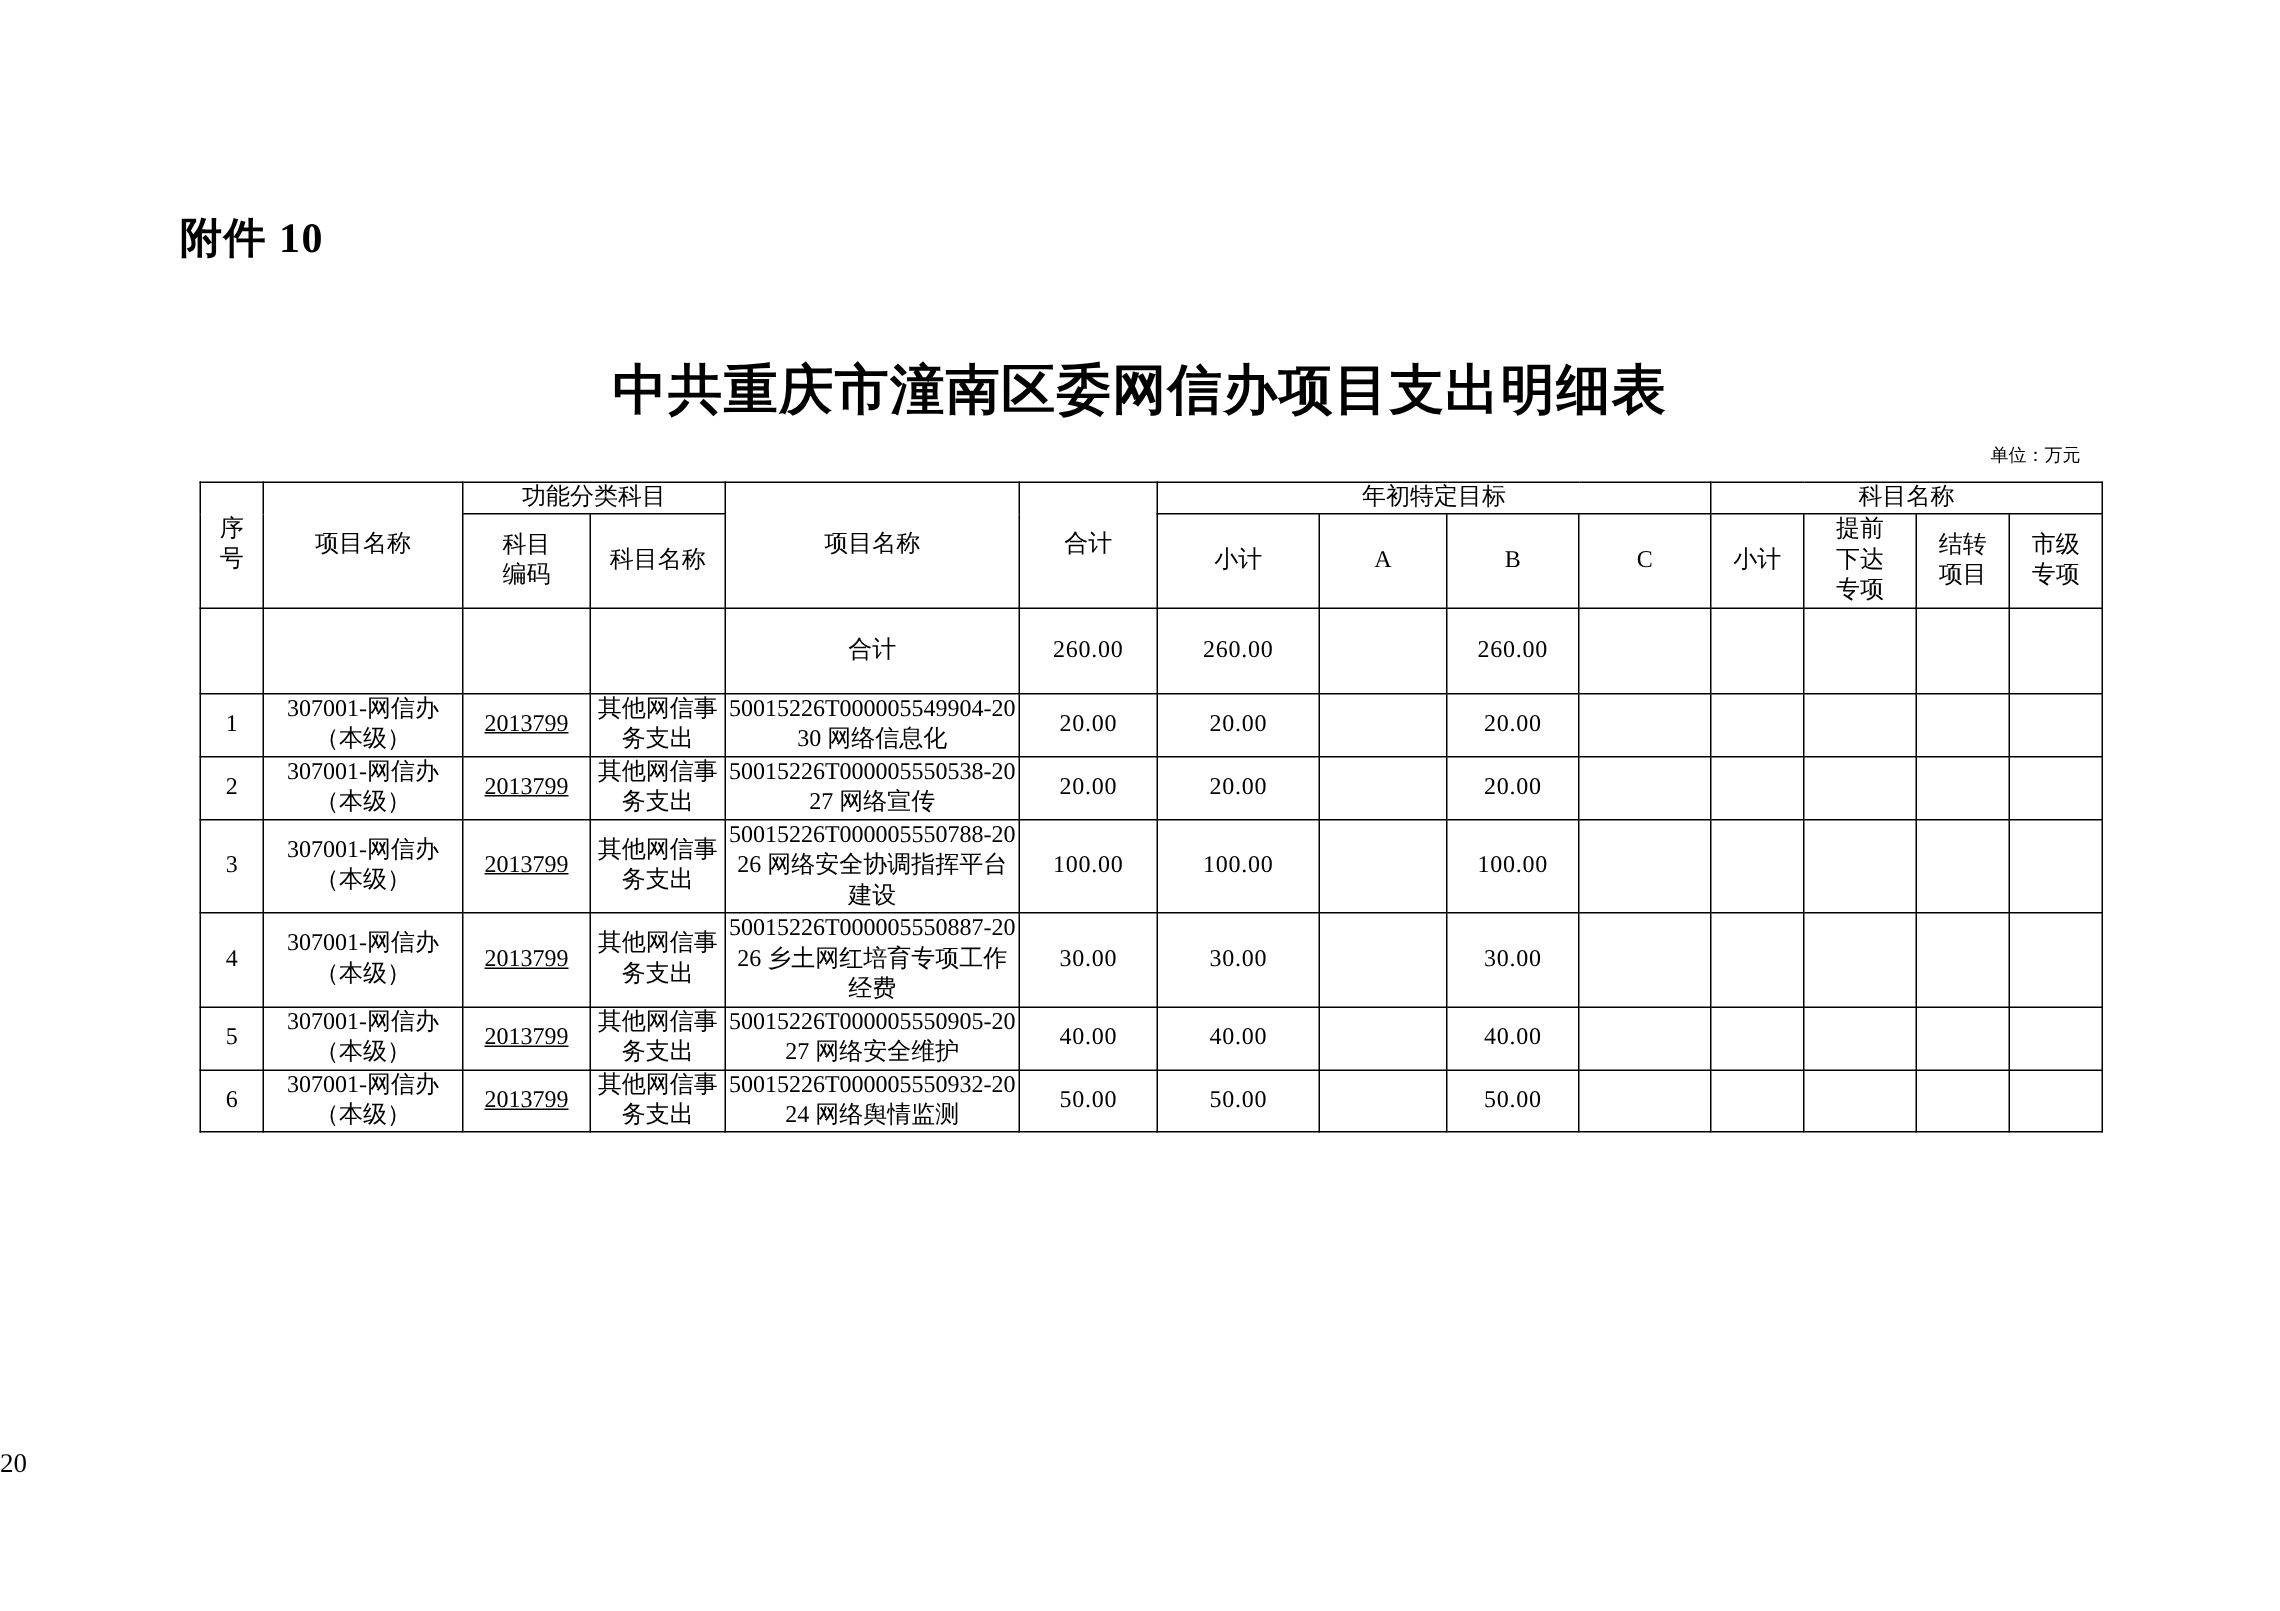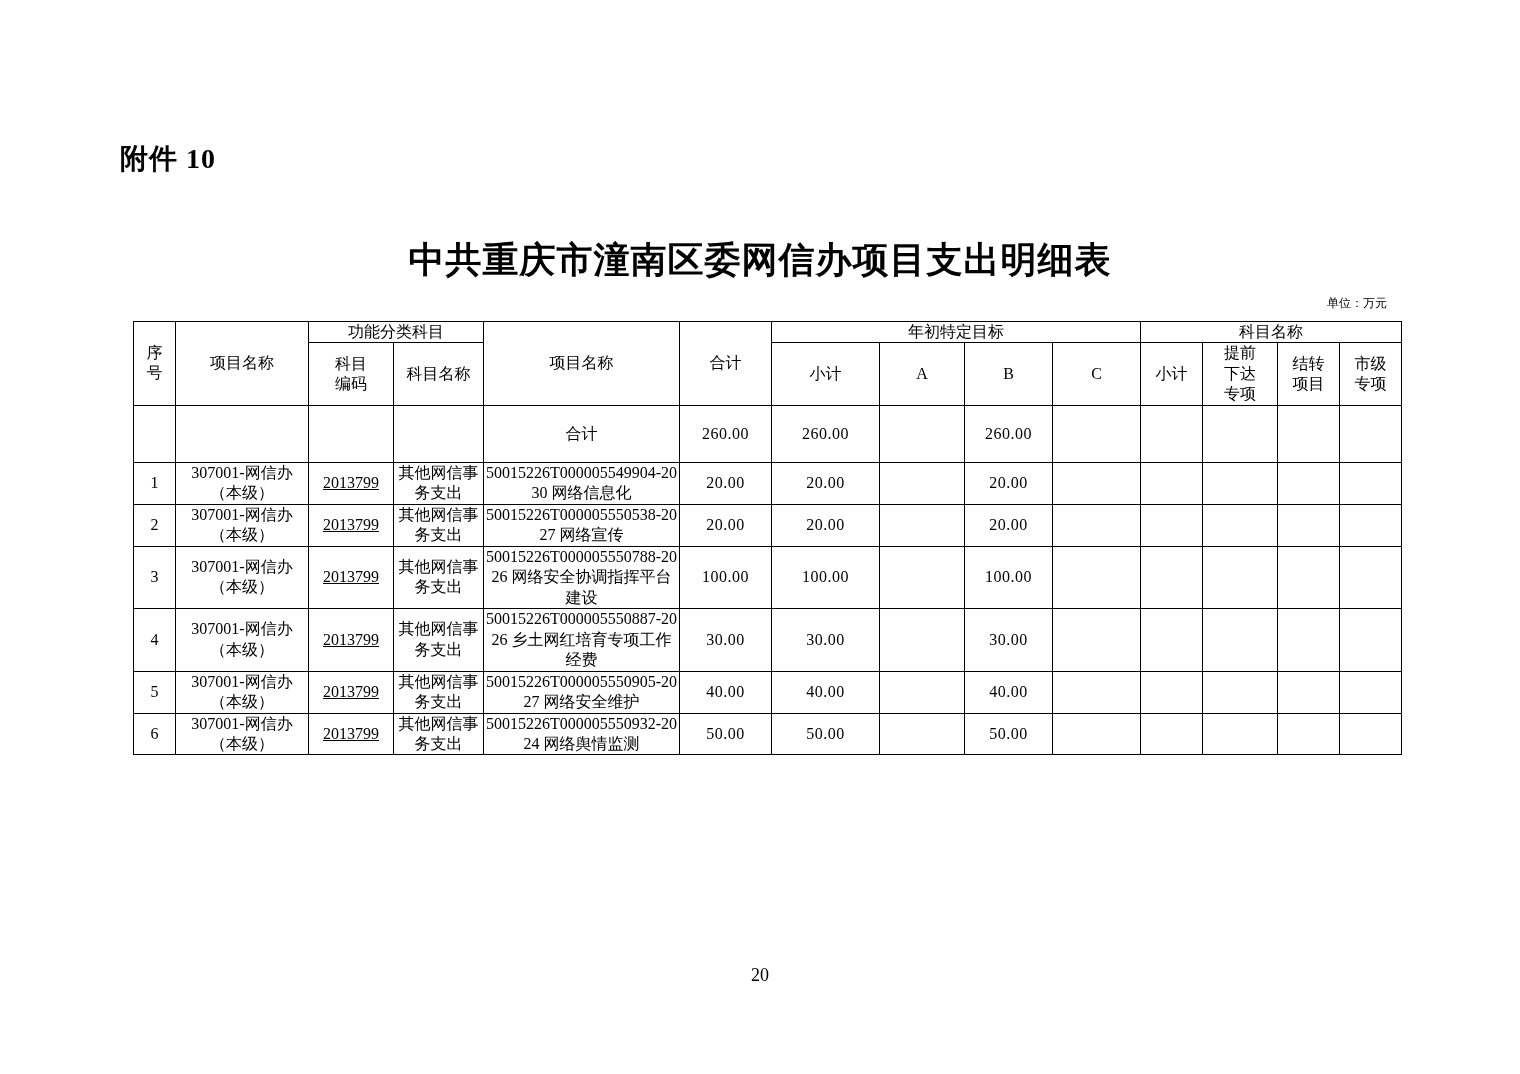--- a/index.html
+++ b/index.html
@@ -102,21 +102,21 @@
   td.total-label {
     font-size: 17px;
   }
   .r-total td { height: 56px; }
   .r-data td { }
   .page-number {
     position: absolute;
     left: 0;
     right: 0;
     top: 965px;
-    text-align: center;
+    text-align: left;
     font-size: 18px;
   }
   .two-line {
     display: block;
   }
 </style>
 </head>
 <body>
 
 <div class="page">

